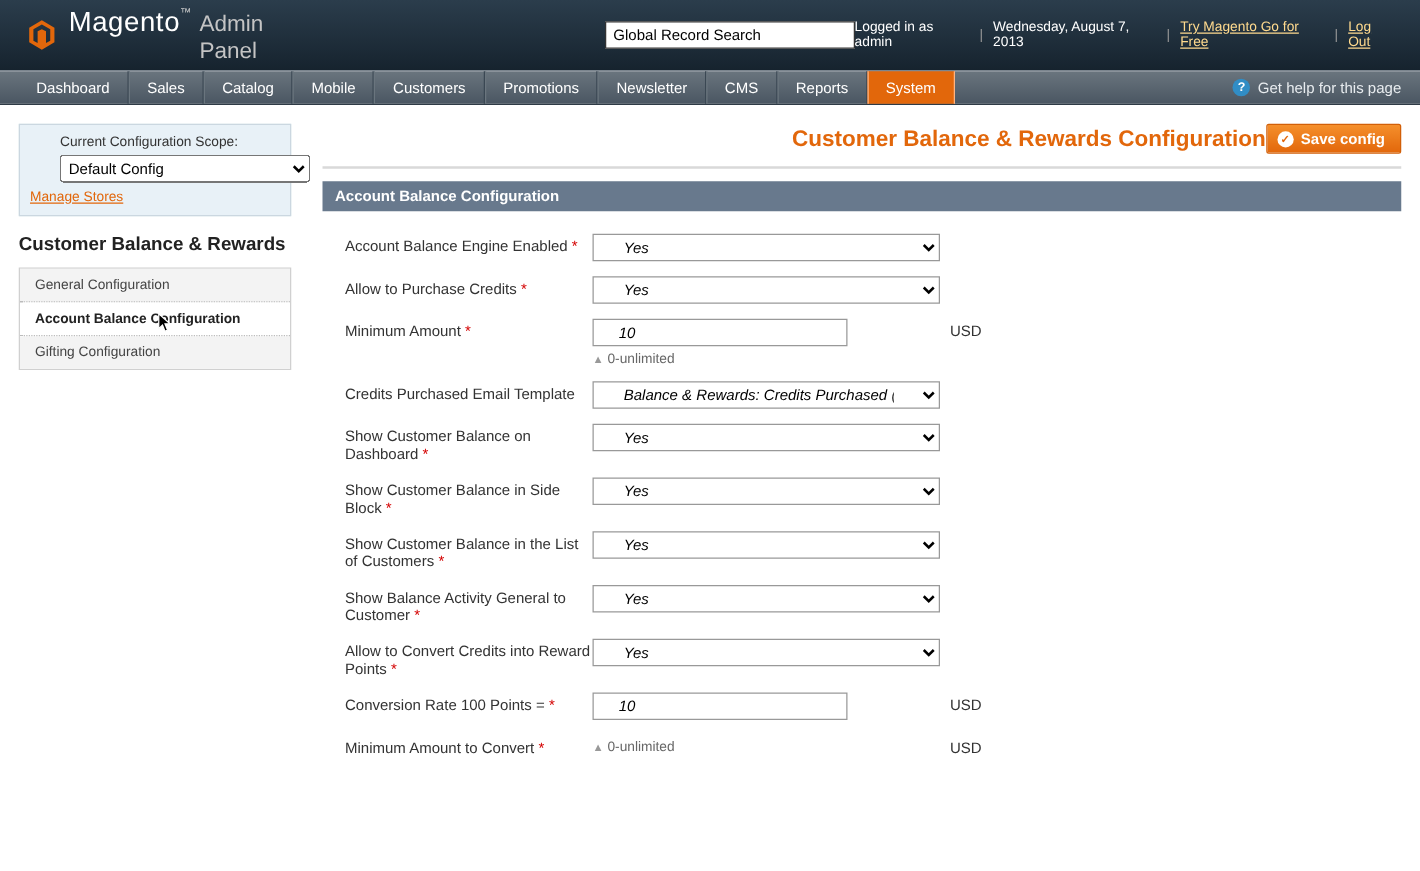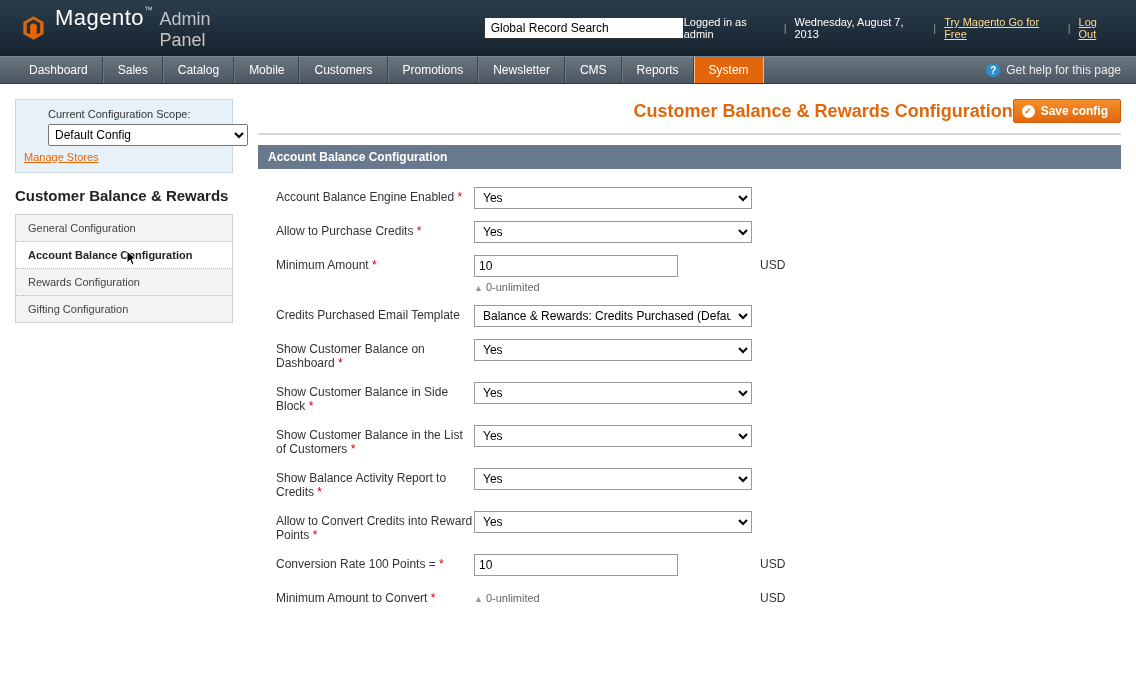--- a/index.html
+++ b/index.html
@@ -53,21 +53,21 @@
 .btn-save .check-icon { width: 13px; height: 13px; background: #fff; border-radius: 50%; display: inline-flex; align-items: center; justify-content: center; color: #e2670b; font-size: 9px; font-weight: bold; }
 
 
 .section-head { background: #68798d; color: #fff; font-size: 12px; font-weight: bold; padding: 5px 10px; }
 .form-body { padding: 12px 10px; }
 .row { display: flex; align-items: flex-start; padding: 6px 0; min-height: 28px; }
 .row-label { width: 206px; flex-shrink: 0; font-size: 12px; color: #333; padding-top: 3px; padding-left: 8px; }
 .req { color: #d40000; }
 .row-input { width: 278px; flex-shrink: 0; }
 .row-after { padding-left: 8px; font-size: 12px; color: #333; padding-top: 3px; }
-.sel, .inp { width: 278px; font-size: 12px; padding: 2px 4px; border: 1px solid #999; height: 22px; background: #fff; }
+.sel, .inp { width: 278px; font-size: 12px; padding: 2px 20px; border: 1px solid #999; height: 22px; background: #fff; font-style: italic; }
 .inp.narrow { width: 204px; }
 .hint { font-size: 11px; color: #666; padding-top: 4px; }
 .hint-arrow { color: #999; font-size: 9px; margin-right: 3px; }
 
 .cursor-overlay { position: absolute; pointer-events: none; font-size: 16px; }
 </style>
 </head>
 <body>
 
 <div class="header">
@@ -127,21 +127,20 @@
     <div class="side-nav">
       <div class="side-nav-item">General Configuration</div>
       <div class="side-nav-item selected" style="position:relative">
         <span>Account Balance Configuration</span>
         <span class="cursor-overlay" style="left:110px;top:8px">
           <svg width="16" height="18" viewBox="0 0 16 18">
               <path fill="#000" d="M1 1 L1 13 L4 10 L6 15 L8 14 L6 9 L10 9 Z" stroke="#fff" stroke-width="1"></path>
             </svg>
         </span>
       </div>
-      <div class="side-nav-item">Rewards Configuration</div>
       <div class="side-nav-item">Gifting Configuration</div>
     </div>
   </div>
 
   <div class="content">
     <div class="content-header">
       <div class="content-title">Customer Balance &amp; Rewards Configuration</div>
       <button class="btn-save">
         <span class="check-icon">✓</span>
         <span>Save config</span>
@@ -185,21 +184,21 @@
         <div class="row-label"><span>Show Customer Balance in Side Block</span> <span class="req">*</span></div>
         <div class="row-input"><select class="sel"><option>Yes</option></select></div>
       </div>
 
       <div class="row">
         <div class="row-label"><span>Show Customer Balance in the List of Customers</span> <span class="req">*</span></div>
         <div class="row-input"><select class="sel"><option>Yes</option></select></div>
       </div>
 
       <div class="row">
-        <div class="row-label"><span>Show Balance Activity Report to Credits</span> <span class="req">*</span></div>
+        <div class="row-label"><span>Show Balance Activity General to Customer</span> <span class="req">*</span></div>
         <div class="row-input"><select class="sel"><option>Yes</option></select></div>
       </div>
 
       <div class="row">
         <div class="row-label"><span>Allow to Convert Credits into Reward Points</span> <span class="req">*</span></div>
         <div class="row-input"><select class="sel"><option>Yes</option></select></div>
       </div>
 
       <div class="row">
         <div class="row-label"><span>Conversion Rate 100 Points =</span> <span class="req">*</span></div>

